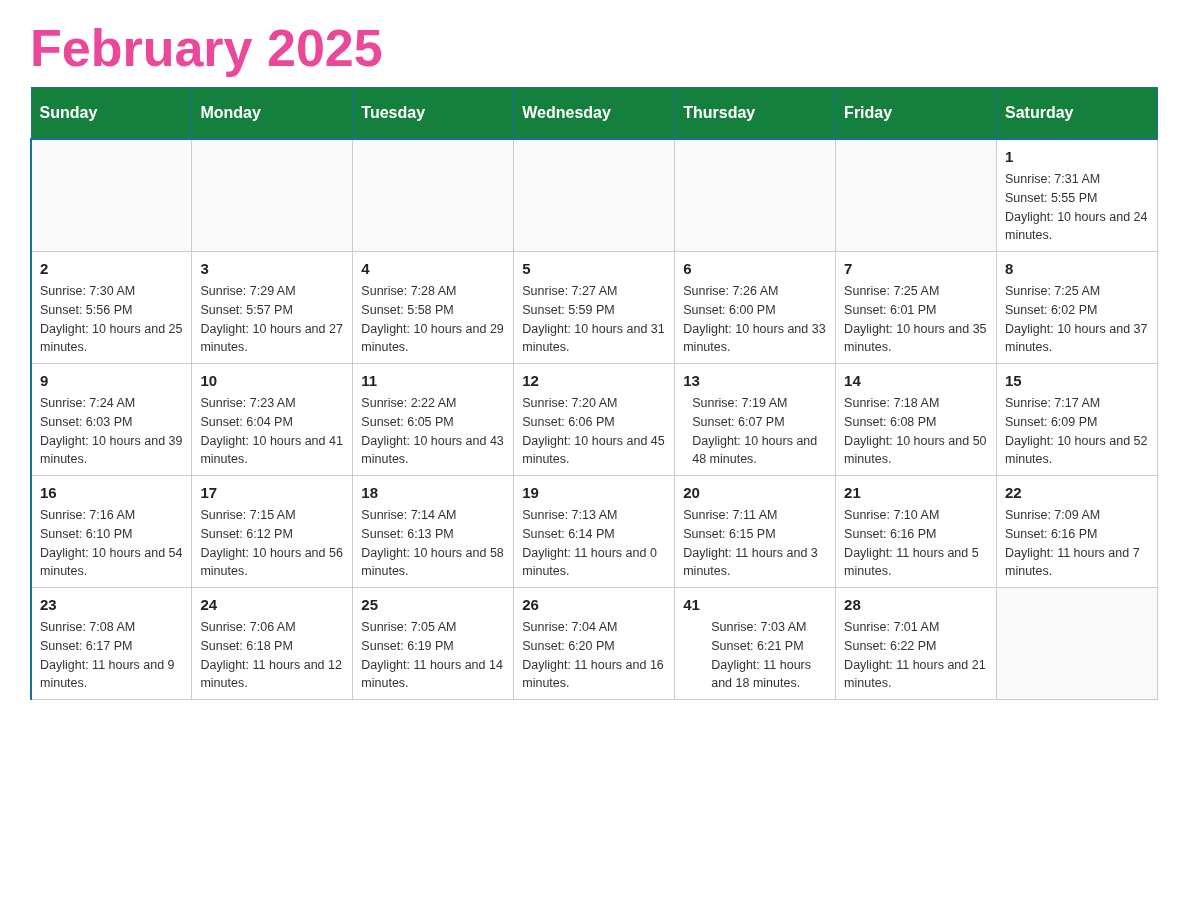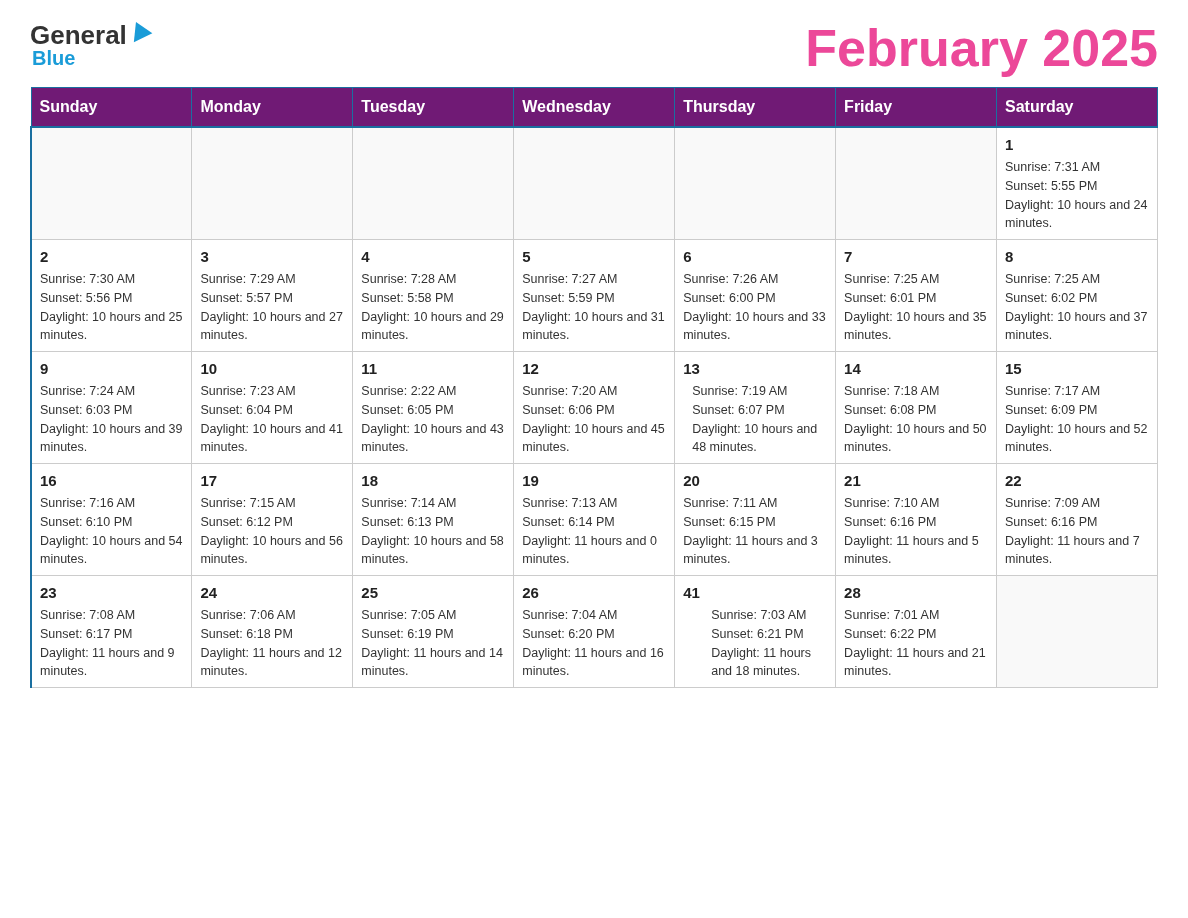--- a/index.html
+++ b/index.html
@@ -60,25 +60,25 @@
       font-size: 20px;
       color: #555;
       margin-top: 4px;
     }
     .calendar {
       width: 100%;
       border-collapse: collapse;
       margin-top: 10px;
     }
     .calendar th {
-      background: #701a75;
+      background: #15803d;
       color: #fff;
       font-size: 16px;
       font-weight: bold;
-      padding: 10px 8px;
+      padding: 16px 8px;
       text-align: left;
       border: 1px solid #1a6fa0;
     }
     .calendar td {
       border: 1px solid #ccc;
       vertical-align: top;
       padding: 6px 8px;
       width: calc(100% / 7);
       min-height: 110px;
       height: 110px;
@@ -105,27 +105,20 @@
       border-top: 2px solid #1a6fa0;
     }
     .calendar tbody tr td:first-child {
       border-left: 2px solid #1a6fa0;
     }
   </style>
 </head>
 <body>
 
 <div class="header">
-  <div class="logo">
-    <div class="logo-text">
-      <span>General</span>
-      <span class="logo-triangle"></span>
-    </div>
-    <div class="logo-subtitle">Blue</div>
-  </div>
   <div class="title-block">
     <div class="month-title">February 2025</div>
   </div>
 </div>
 
 <table class="calendar">
   <thead>
     <tr>
 
     <th>Sunday</th>

